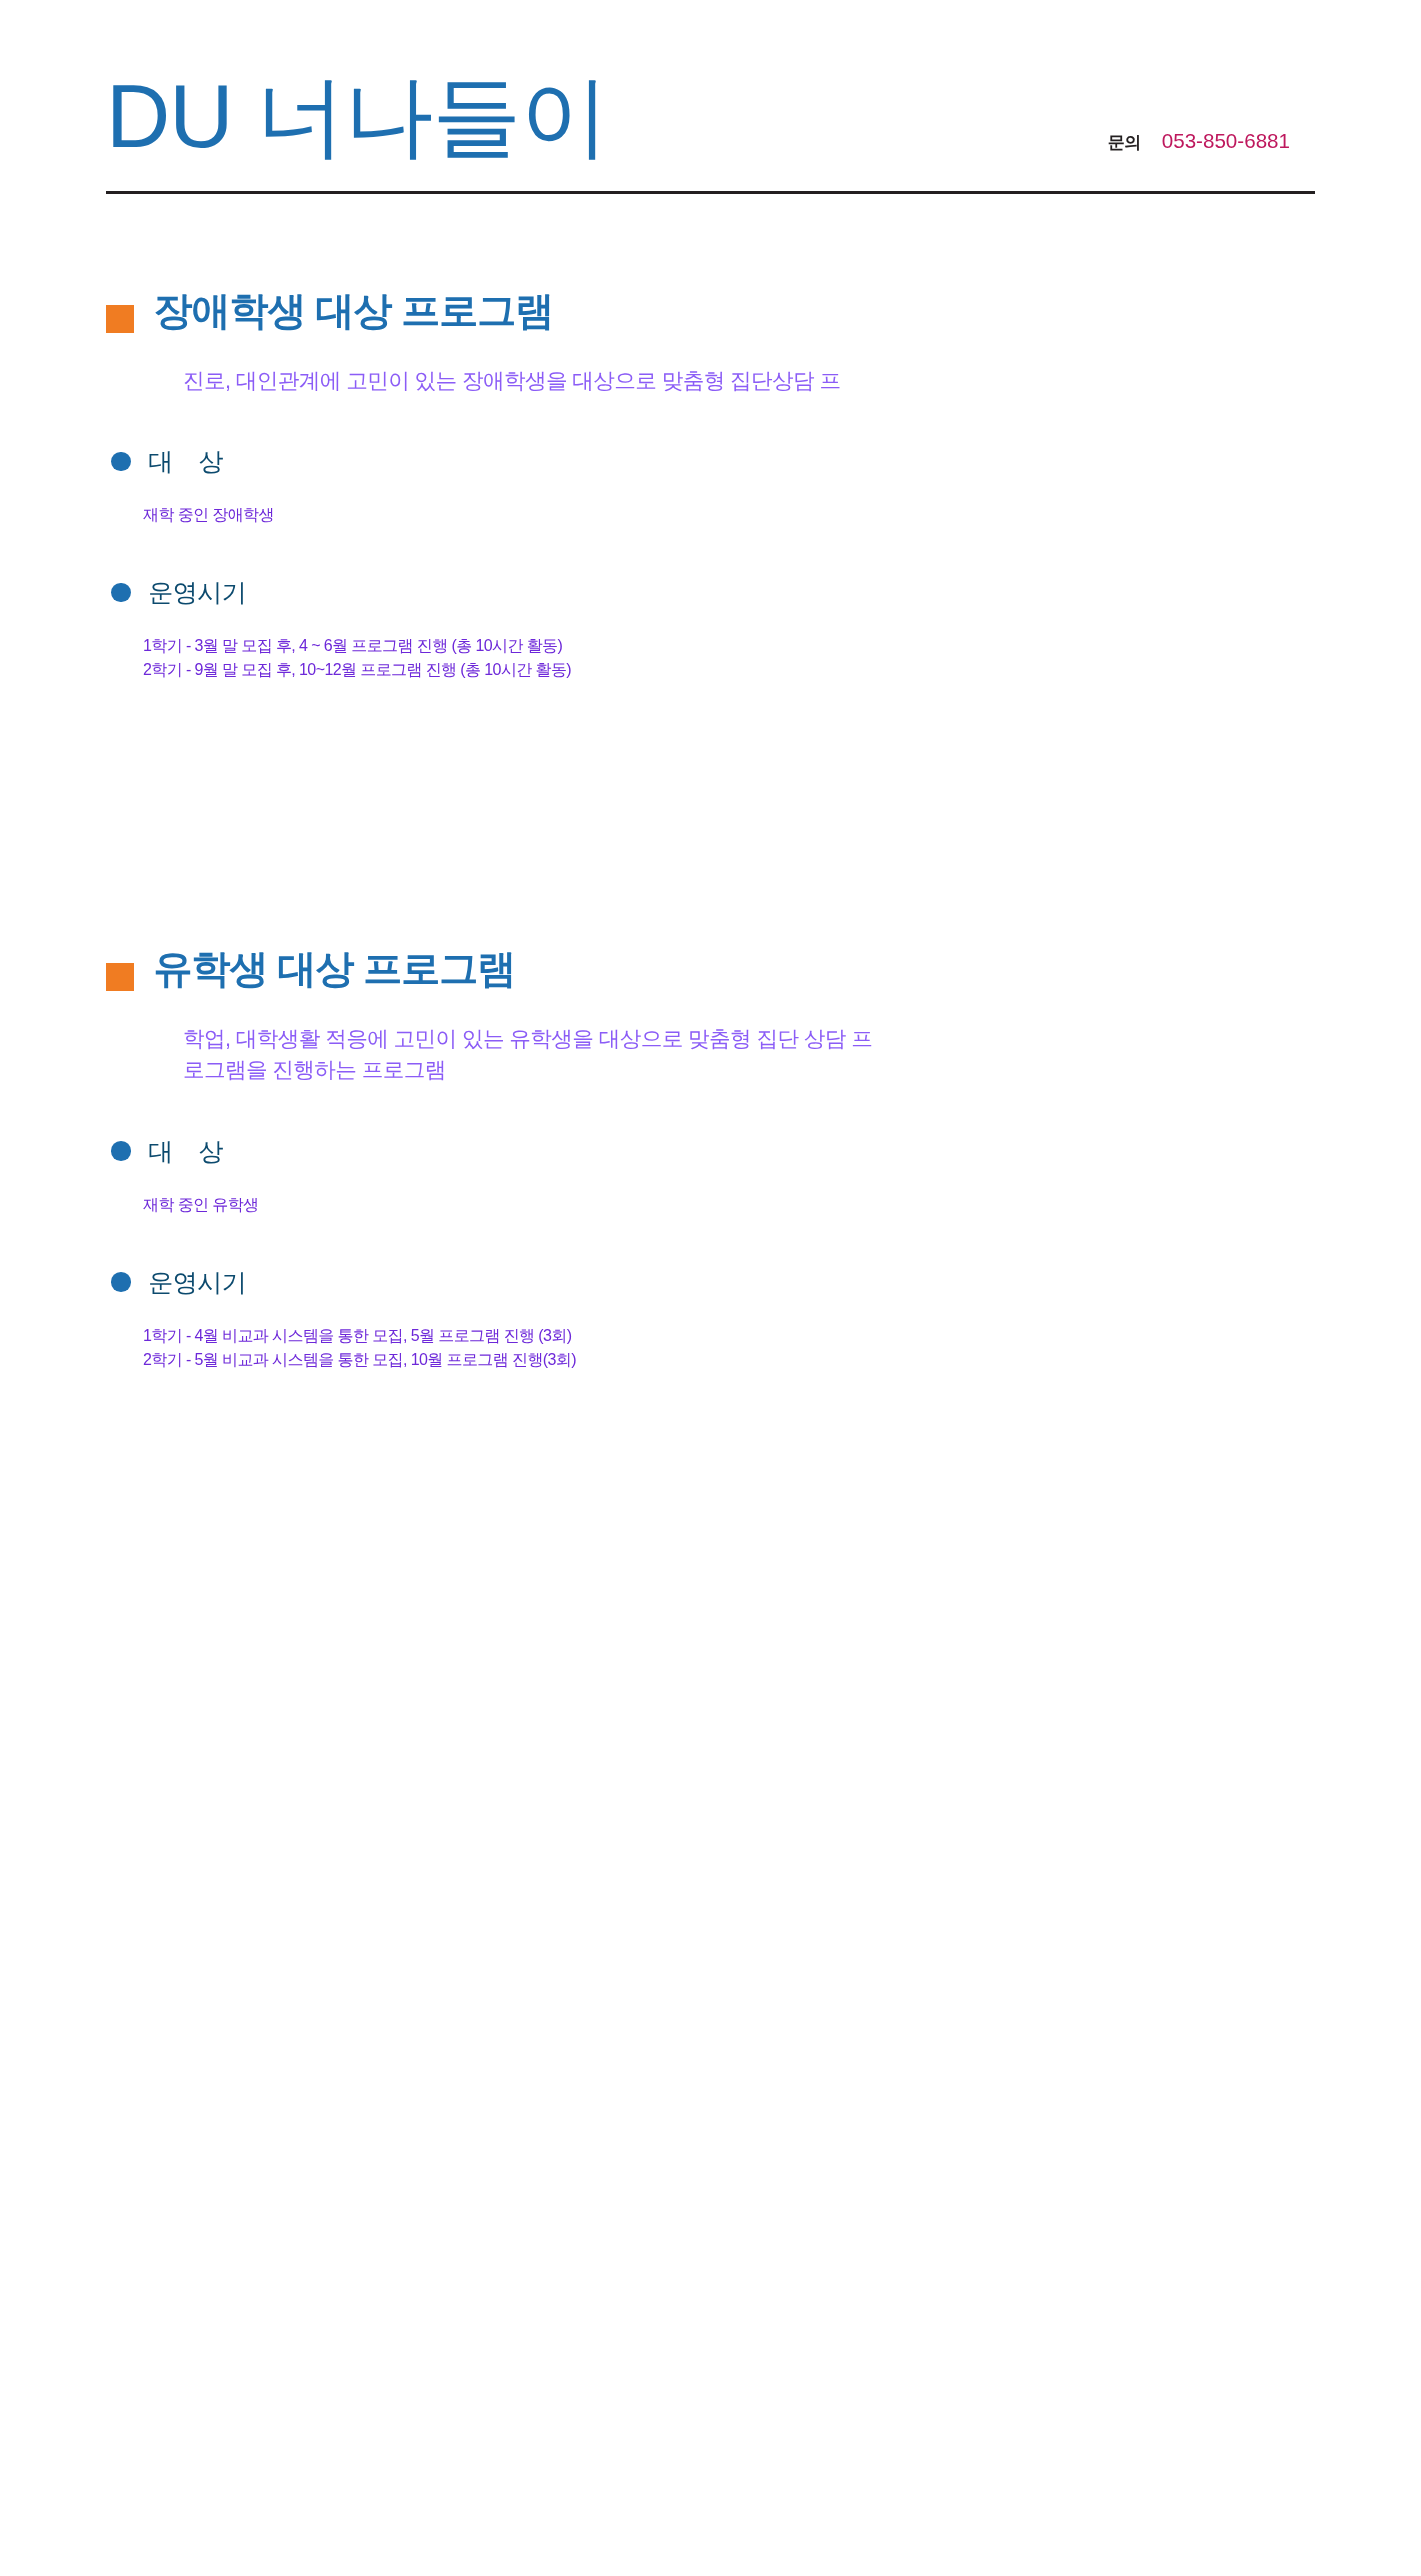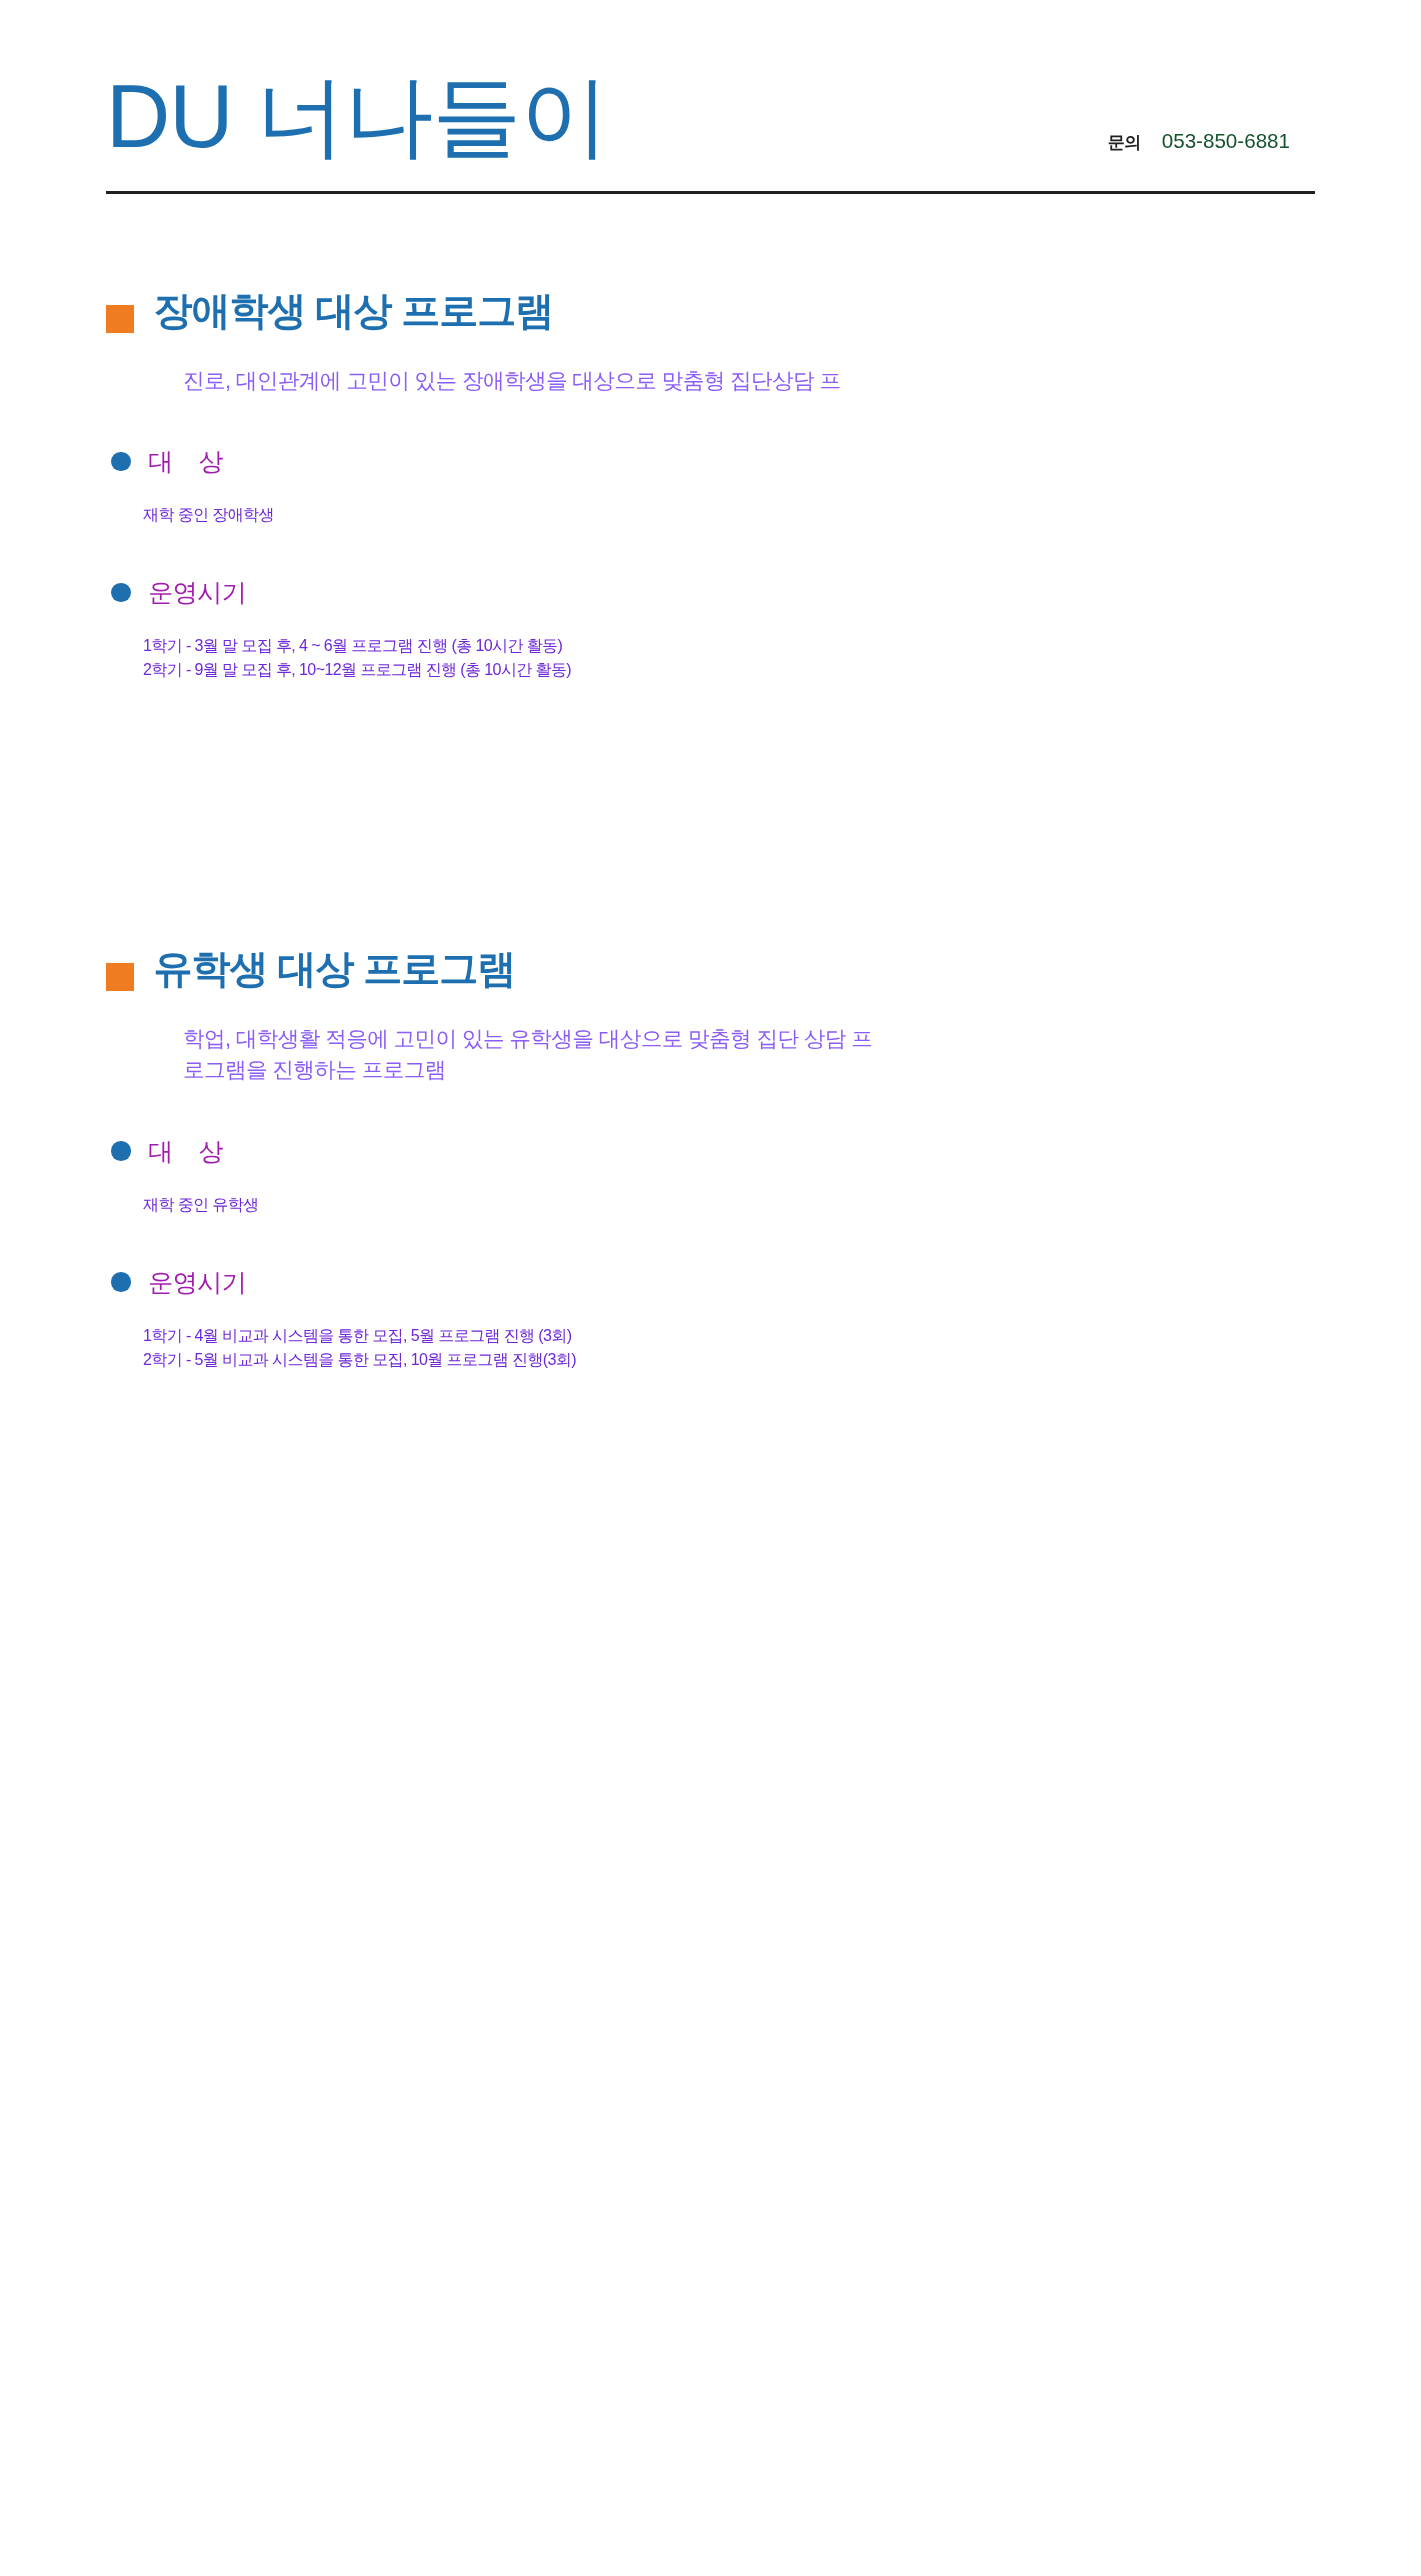--- a/index.html
+++ b/index.html
@@ -48,21 +48,21 @@
     white-space: nowrap;
   }
   .contact-label {
     font-size: 17px;
     font-weight: bold;
     color: #231f20;
     letter-spacing: -0.5px;
   }
   .contact-number {
     font-size: 20.6px;
-    color: #14532d;
+    color: #be185d;
     letter-spacing: 0px;
   }
   .header-rule {
     position: absolute;
     left: 0;
     right: 0;
     bottom: 0;
     height: 2.6px;
     background: #231f20;
   }
@@ -114,21 +114,21 @@
   }
   .bullet-dot {
     width: 19.6px;
     height: 19.6px;
     border-radius: 50%;
     background: #1e6fb0;
     flex: 0 0 auto;
   }
   .field-label {
     font-size: 25px;
-    color: #a21caf;
+    color: #0c4a6e;
     letter-spacing: -0.5px;
     white-space: pre;
     font-weight: 400;
   }
   .field-body {
     margin-top: 25px;
     margin-left: 37px;
     font-size: 16px;
     line-height: 1.5;
     color: #6d28d9;

